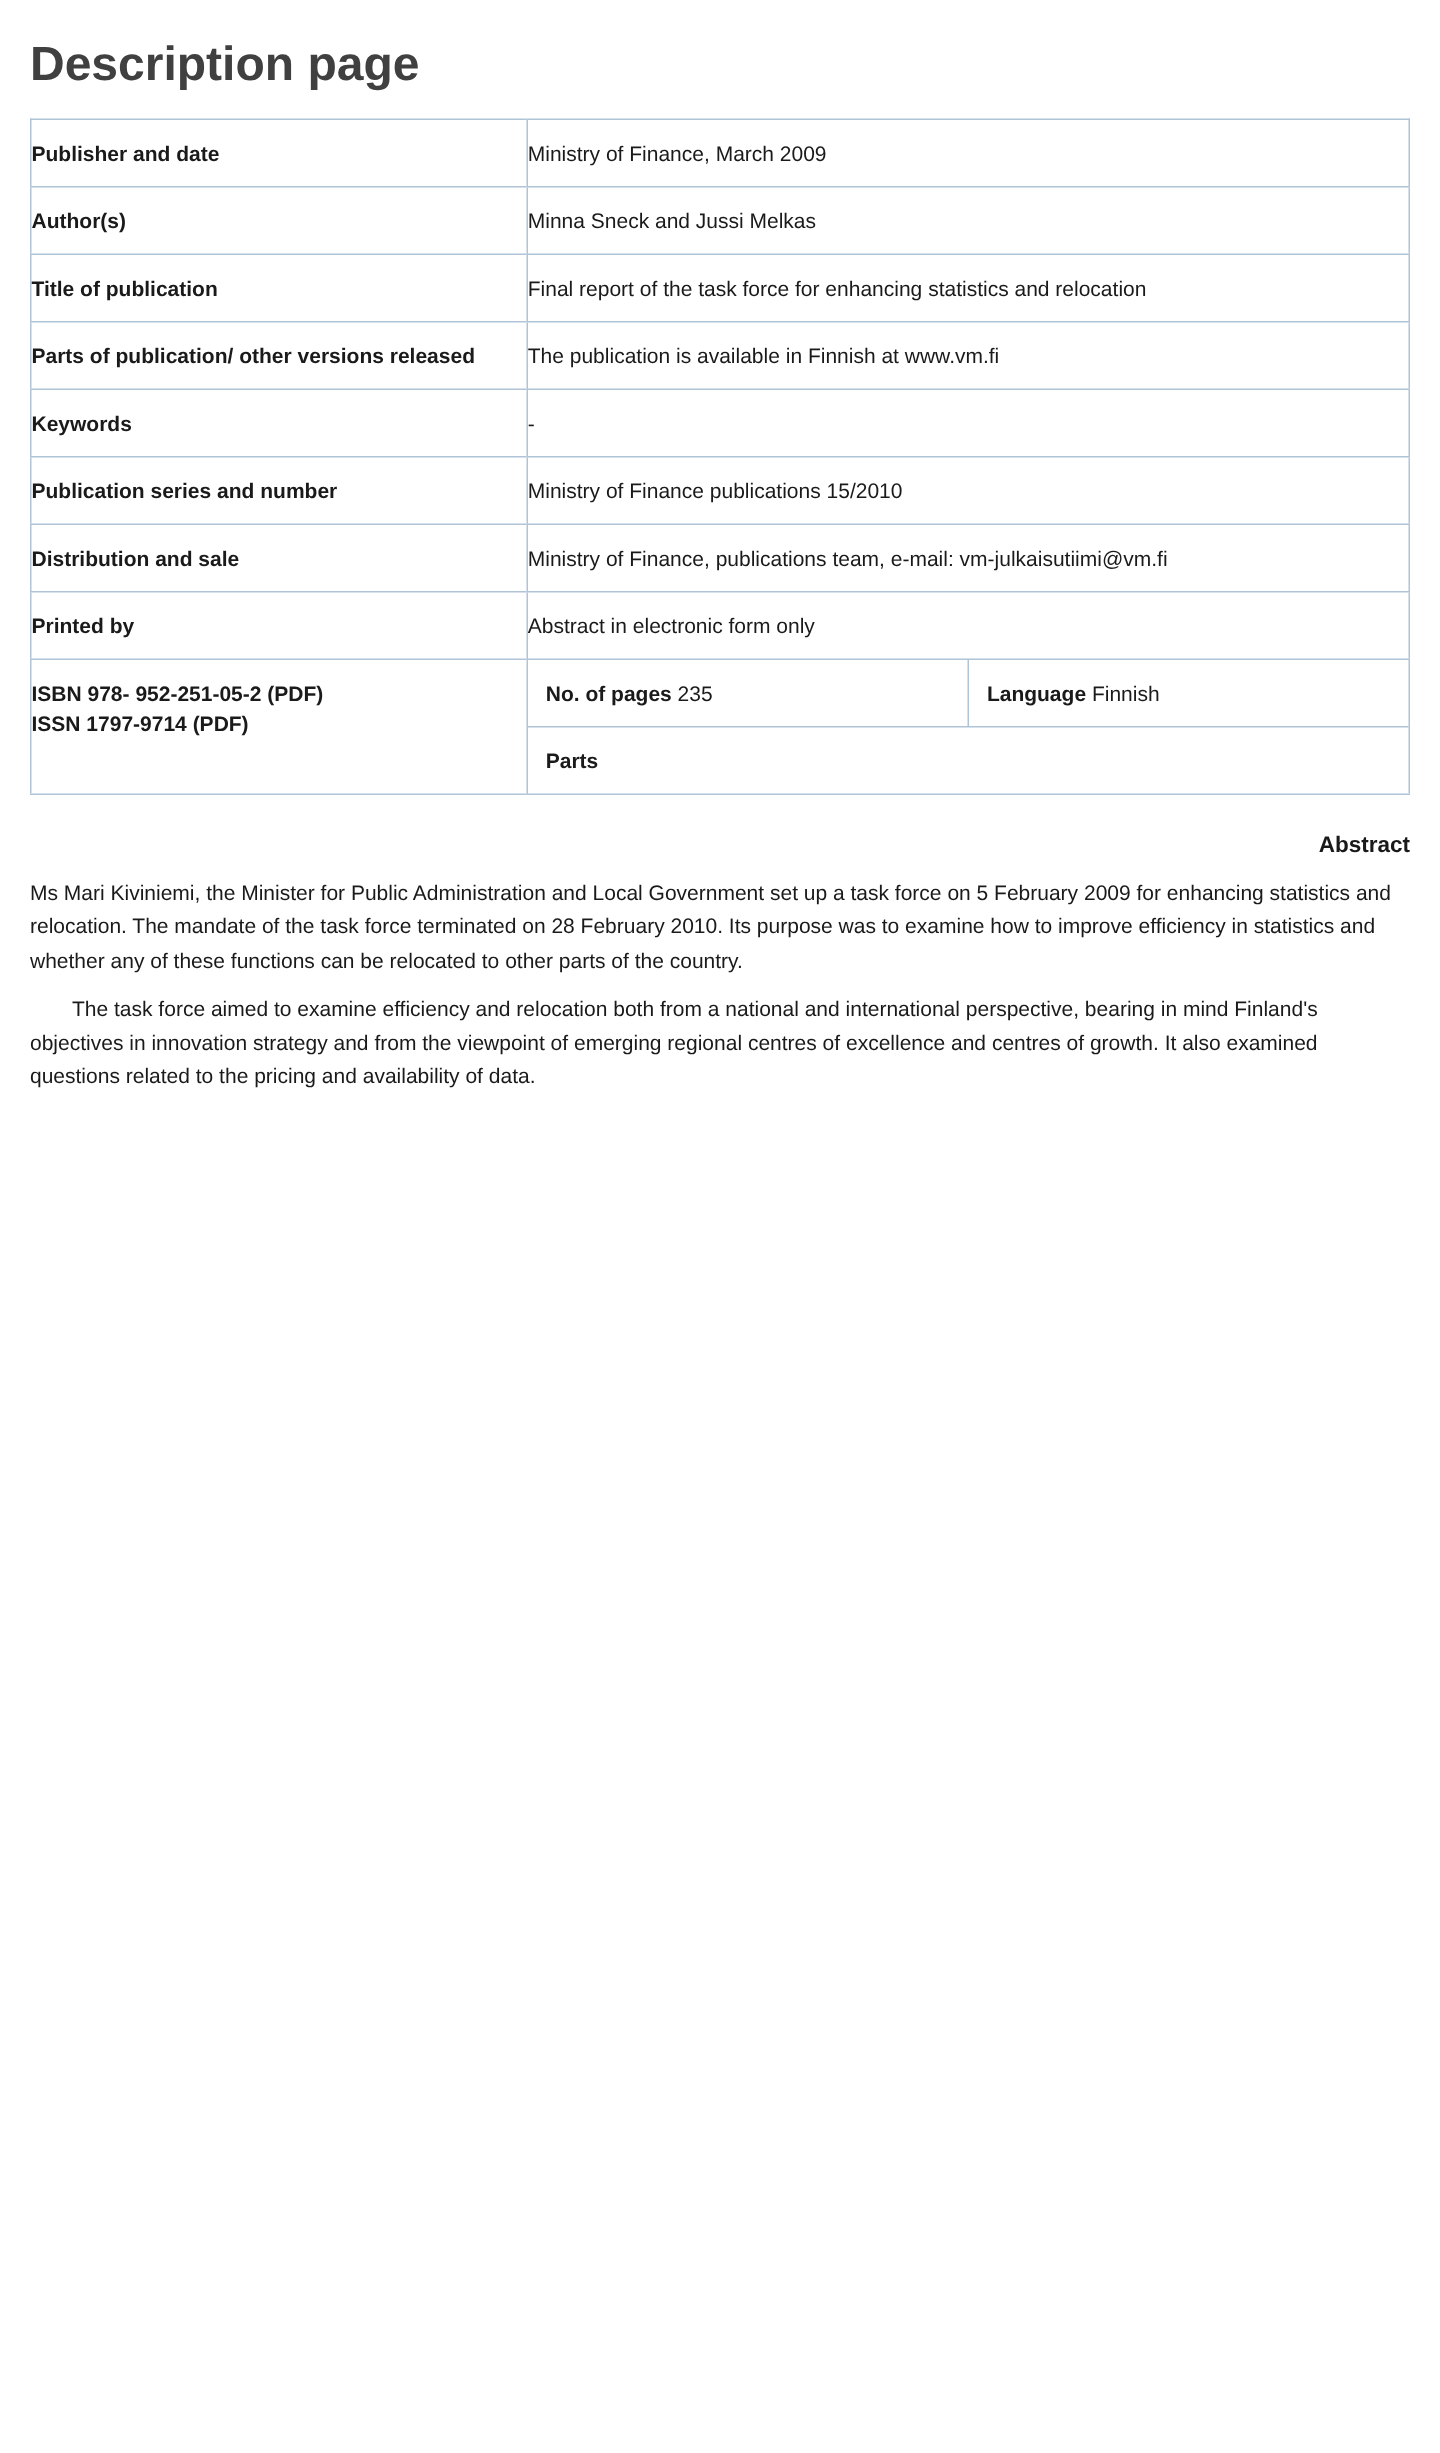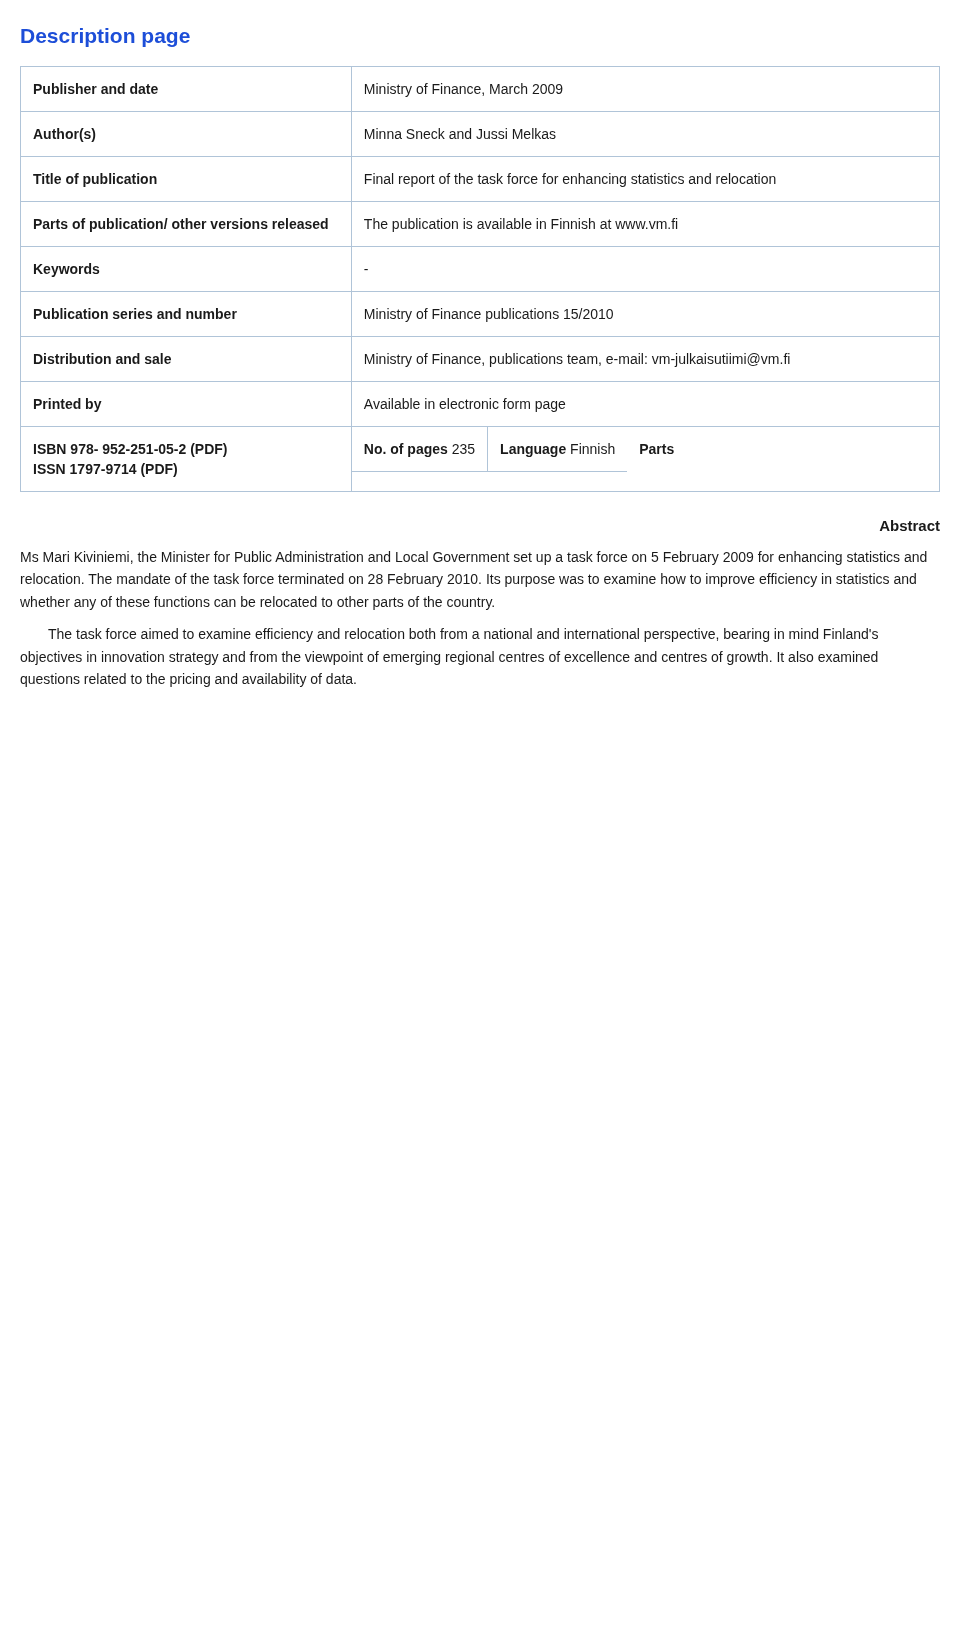--- a/index.html
+++ b/index.html
@@ -5,36 +5,36 @@
     * { box-sizing: border-box; margin: 0; padding: 0; }
     body {
       background: #fff;
       font-family: Georgia, 'Times New Roman', serif;
       font-size: 15px;
       color: #1a1a1a;
       padding: 24px 20px;
       max-width: 960px;
     }
     h1.page-title {
-      color: #1d4ed8;
-      font-size: 21px;
+      color: #404040;
+      font-size: 32px;
       font-weight: bold;
       margin-bottom: 18px;
       font-family: Arial, sans-serif;
     }
     .desc-table {
       width: 100%;
       border-collapse: collapse;
       border: 1.5px solid #b0c4d8;
     }
     .desc-table tr {
       border-bottom: 1.5px solid #b0c4d8;
     }
     .desc-table td {
-      padding: 14px 12px;
+      padding: 14px 0;
       vertical-align: top;
       border-right: 1.5px solid #b0c4d8;
     }
     .desc-table td:last-child {
       border-right: none;
     }
     .label-col {
       width: 36%;
       font-weight: bold;
       color: #1a1a1a;
@@ -49,20 +49,21 @@
     }
     .isbn-row td {
       vertical-align: top;
     }
     .isbn-left {
       font-family: Arial, sans-serif;
       font-size: 14px;
     }
     .isbn-right-wrapper {
       display: flex;
+      flex-direction: column;
     }
     .isbn-right-top {
       border-bottom: 1.5px solid #b0c4d8;
       display: flex;
     }
     .isbn-right-bottom {
       display: flex;
     }
     .no-pages-cell {
       flex: 1;
@@ -145,21 +146,21 @@
     <td class="value-col">Ministry of Finance publications 15/2010</td>
   </tr>
 
   <tr>
     <td class="label-col">Distribution and sale</td>
     <td class="value-col">Ministry of Finance, publications team, e-mail: vm-julkaisutiimi@vm.fi</td>
   </tr>
 
   <tr>
     <td class="label-col">Printed by</td>
-    <td class="value-col">Available in electronic form page</td>
+    <td class="value-col">Abstract in electronic form only</td>
   </tr>
 
   <tr class="isbn-row">
     <td class="label-col isbn-left">
       <div><span class="bold-label">ISBN</span>&nbsp;<span>978- 952-251-05-2 (PDF)</span></div>
       <div style="margin-top:4px;"><span class="bold-label">ISSN</span>&nbsp;<span>1797-9714 (PDF)</span></div>
     </td>
     <td class="value-col" style="padding:0;">
       <div class="isbn-right-wrapper">
         <div class="isbn-right-top">

